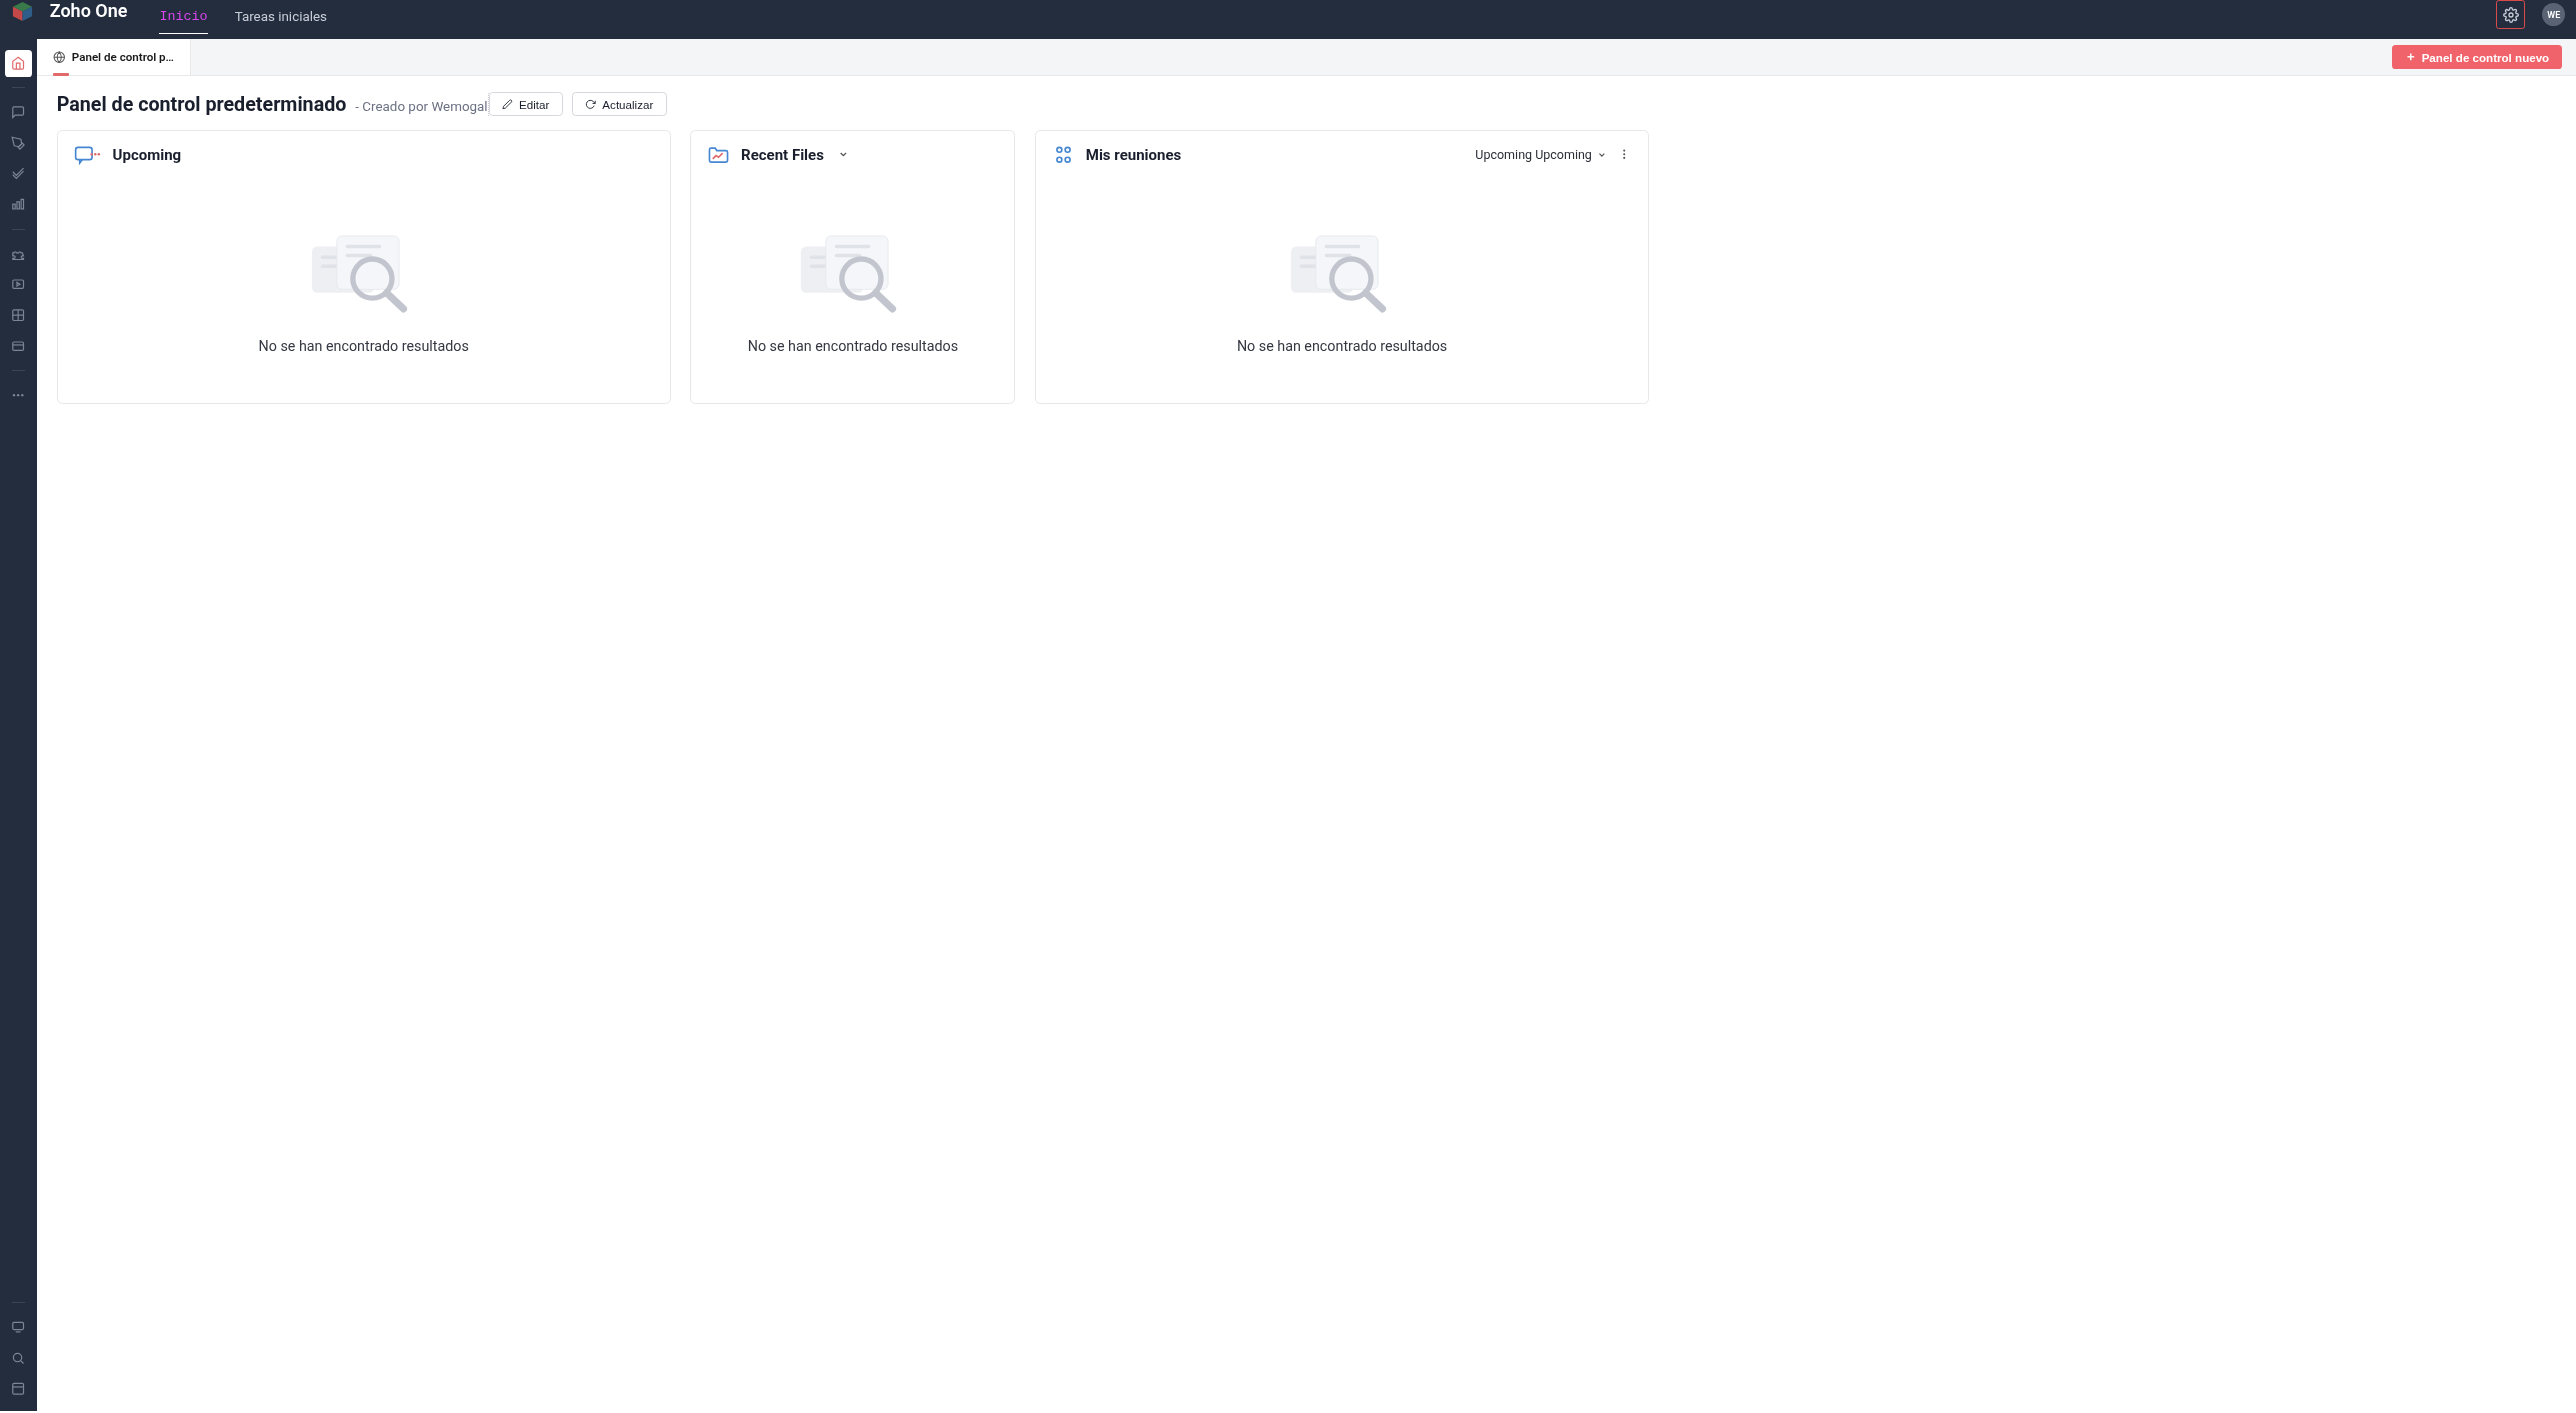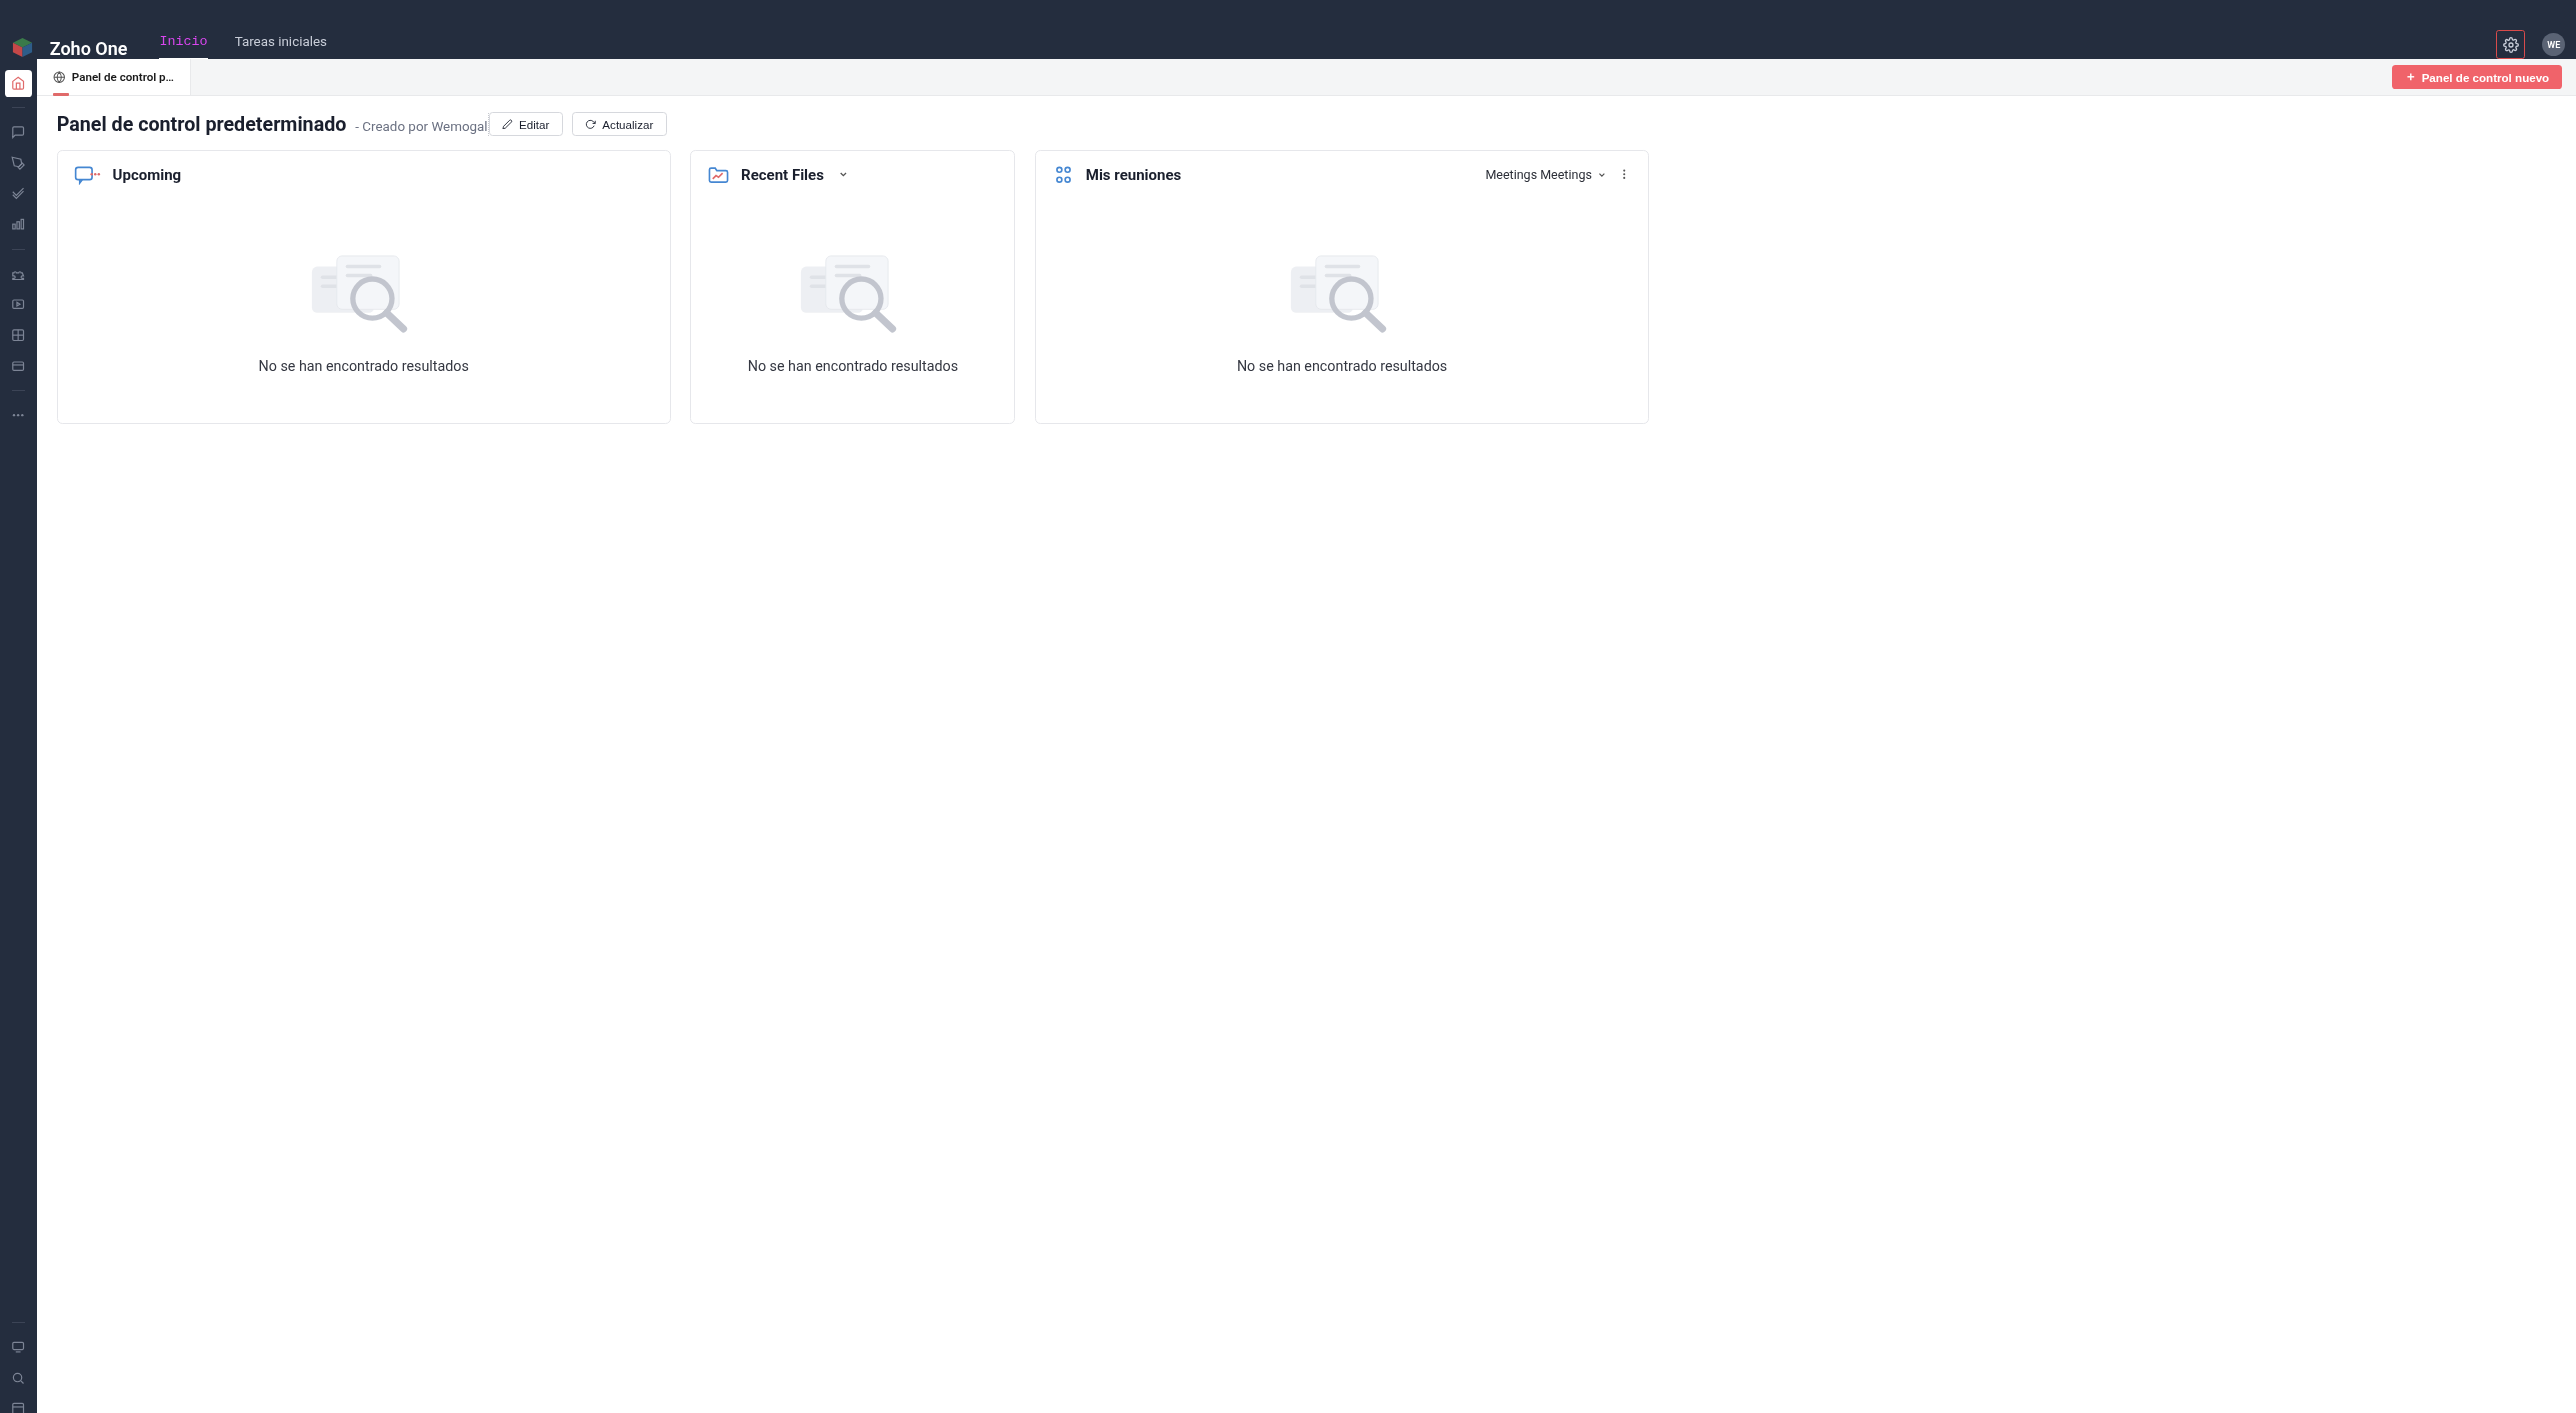--- a/index.html
+++ b/index.html
@@ -1,22 +1,22 @@
 <!DOCTYPE html>
 <html style="font-size:14.3px"><head>
   <meta charset="utf-8">
   <style>
     * { box-sizing: border-box; margin: 0; padding: 0; }
     body { font-family: -apple-system, BlinkMacSystemFont, "Segoe UI", Roboto, sans-serif; background: #fff; overflow: hidden; }
     
     .topbar {
-      height: 59px;
+      height: 39px;
       background: #242d3e;
       display: flex;
-      align-items: flex-end;
+      align-items: flex-start;
       padding: 0 10.7px;
       gap: 16px;
     }
     .logo-cube {
       width: 23px; height: 23px;
       position: relative;
     }
     .app-title { color: #fff; font-weight: 600; font-size: 18px; }
     .topnav { display: flex; gap: 27px; margin-left: 16px; }
     .topnav-item { color: #c8cdd8; font-size: 13.4px; cursor: pointer; padding-bottom: 9px; margin-top: 9px; }
@@ -382,21 +382,21 @@
           <svg width="23" height="21.5" viewBox="0 0 28 24" fill="none" stroke="#4587d2" stroke-width="2">
               <circle cx="9" cy="6" r="3"></circle>
               <circle cx="19" cy="6" r="3"></circle>
               <circle cx="9" cy="18" r="3"></circle>
               <circle cx="19" cy="18" r="3"></circle>
               <path d="M14 12h0"></path>
             </svg>
           <div class="card-title">Mis reuniones</div>
           <div class="card-header-right">
             <div class="dropdown-label">
-              <span>Meetings Meetings</span>
+              <span>Upcoming Upcoming</span>
               <svg width="9.8" height="9.8" viewBox="0 0 24 24" fill="none" stroke="#555" stroke-width="3">
                   <polyline points="6 9 12 15 18 9"></polyline>
                 </svg>
             </div>
             <div class="kebab">
               <svg width="12.5" height="12.5" viewBox="0 0 24 24" fill="#555">
                   <circle cx="12" cy="5" r="2"></circle>
                   <circle cx="12" cy="12" r="2"></circle>
                   <circle cx="12" cy="19" r="2"></circle>
                 </svg>

